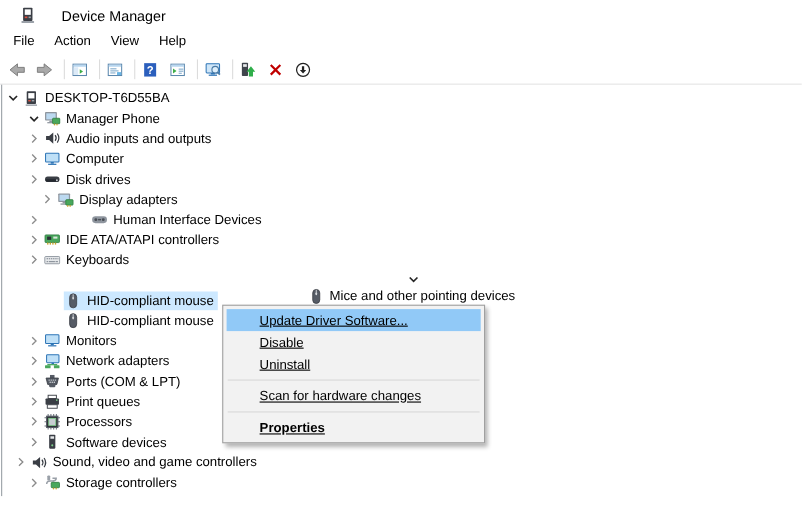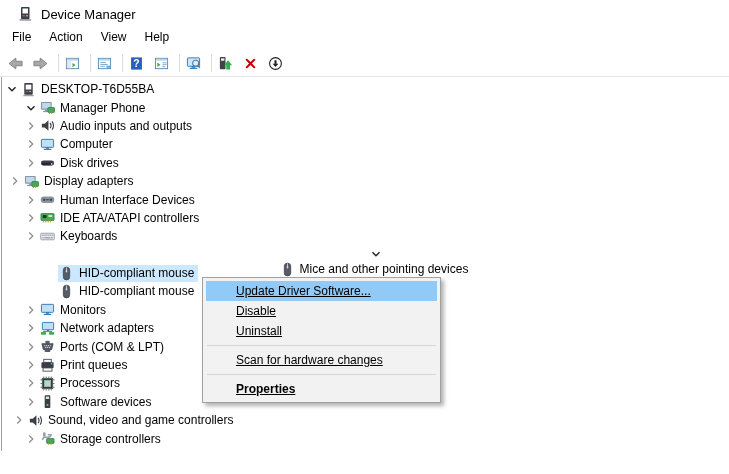--- a/index.html
+++ b/index.html
@@ -1,21 +1,21 @@
 <!DOCTYPE html>
 <html><head>
 <meta charset="utf-8">
 <style>
   html,body{margin:0;padding:0;background:#fff;}
   .screen{position:relative;width:729px;height:474px;background:#fff;overflow:hidden;
           font-family:"Liberation Sans",sans-serif;color:#000;}
   .titlebar{position:absolute;top:0;left:0;right:0;height:28px;display:flex;align-items:center;padding-left:17px;}
   .t-icon{width:16px;height:16px;display:flex;}
   .t-icon svg{width:16px;height:16px;}
-  .title-text{font-size:13px;margin-left:8px;}
+  .title-text{font-size:13px;margin-left:23px;}
   .menubar{position:absolute;top:28px;left:0;height:20px;display:flex;align-items:flex-start;padding-left:3px;}
   .menu-item{font-size:12px;padding:2px 9px;cursor:default;}
   .toolbar{position:absolute;top:50px;left:0;right:0;height:26px;display:flex;align-items:center;
            padding-left:5px;border-bottom:1px solid #e4e4e4;}
   .tbtn{width:25px;height:22px;display:flex;align-items:center;justify-content:center;}
   .tbtn svg{width:17px;height:17px;}
   .tsep{width:1px;height:18px;background:#dcdcdc;margin:0 3px;}
   .treepanel{position:absolute;top:77px;left:0;width:729px;bottom:0;padding-top:3px;}
   .leftline{position:absolute;left:1px;top:77px;width:1px;height:374px;background:#9aa0a6;}
   .trow{height:18.4px;display:flex;align-items:center;font-size:12px;white-space:nowrap;cursor:default;}
@@ -237,42 +237,42 @@
           <span class="ticon">
             <svg viewBox="0 0 16 16">
               <rect x="1" y="5.8" width="14" height="5.4" rx="2.6" fill="#3a3e45"></rect>
               <rect x="1.6" y="8.4" width="12.8" height="2.4" rx="1.2" fill="#252930"></rect>
               <circle cx="12.5" cy="9.5" r="0.9" fill="#cfd4da"></circle>
             </svg>
           </span>
           <span>Disk drives</span>
         </span>
       </div>
-      <div class="trow" style="padding-left: 6px;">
+      <div class="trow" style="padding-left: 34px;">
         <span class="chev">
           <svg viewBox="0 0 16 16">
             <path d="M6 4 L10 8 L6 12" fill="none" stroke="#8c8c8c" stroke-width="1.4"></path>
           </svg>
         </span>
         <span class="rowc">
           <span class="ticon">
             <svg viewBox="0 0 16 16">
               <rect x="1" y="2" width="11.5" height="8.3" rx="0.8" fill="#8e959e"></rect>
               <rect x="2.2" y="3.2" width="9.1" height="5.9" fill="#bcd9f0"></rect>
               <rect x="5.2" y="10.3" width="3" height="1.4" fill="#8e959e"></rect>
               <rect x="3.2" y="11.7" width="7" height="1.2" fill="#8e959e"></rect>
               <rect x="8.3" y="8" width="7.2" height="5.3" rx="0.8" fill="#49a75c" stroke="#2f7d41" stroke-width="0.8"></rect>
               <rect x="9.6" y="13.3" width="1.2" height="1.6" fill="#c9a227"></rect>
               <rect x="12" y="13.3" width="1.2" height="1.6" fill="#c9a227"></rect>
             </svg>
           </span>
           <span>Display adapters</span>
         </span>
       </div>
-      <div class="trow" style="padding-left: 22px;">
+      <div class="trow" style="padding-left: 22px; gap: 43px;">
         <span class="chev">
           <svg viewBox="0 0 16 16">
             <path d="M6 4 L10 8 L6 12" fill="none" stroke="#8c8c8c" stroke-width="1.4"></path>
           </svg>
         </span>
         <span class="rowc">
           <span class="ticon">
             <svg viewBox="0 0 16 16">
               <rect x="0.8" y="4.8" width="14.4" height="6.8" rx="3.2" fill="#8e959e"></rect>
               <circle cx="4.4" cy="8.2" r="1.4" fill="#474c54"></circle>

